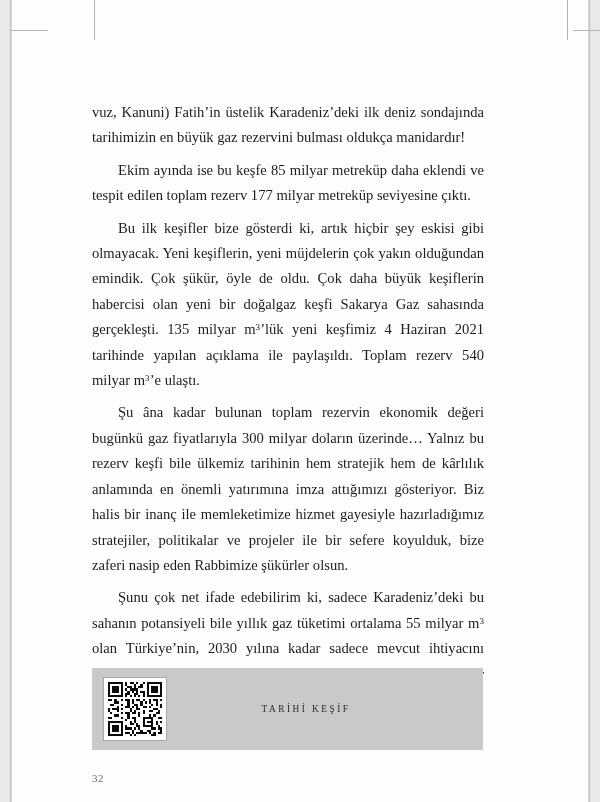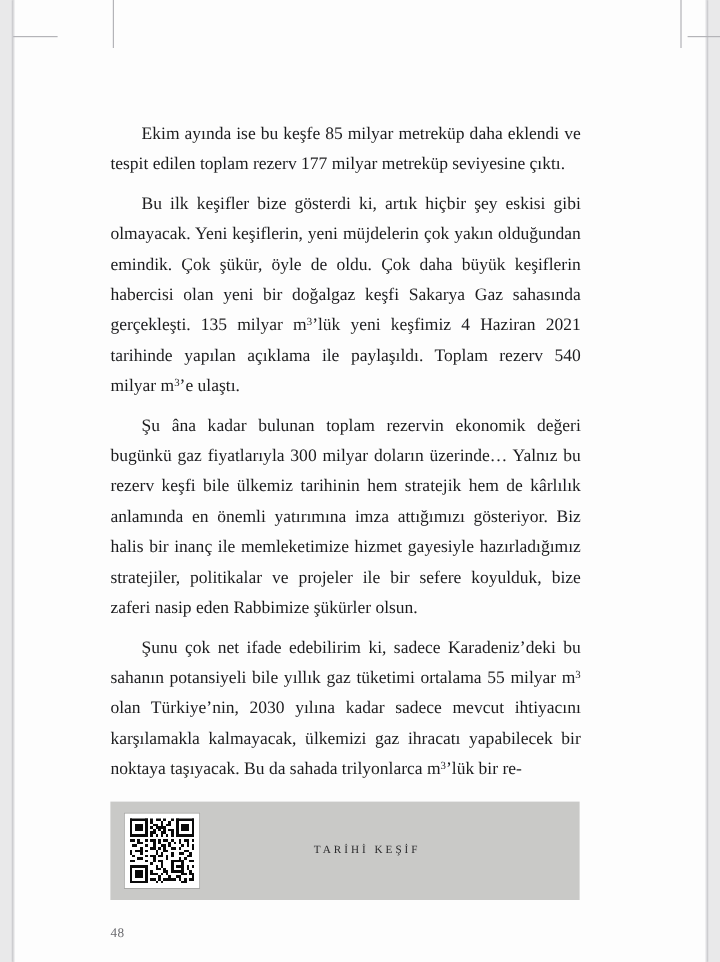--- a/index.html
+++ b/index.html
@@ -123,20 +123,21 @@
   <div class="page-inner-left"></div>
   <div class="page-inner-right"></div>
 </div>
 
 <div class="crop crop-tl-v"></div>
 <div class="crop crop-tl-h"></div>
 <div class="crop crop-tr-v"></div>
 <div class="crop crop-tr-h"></div>
 
 <div class="text-column">
+  <p class="para no-indent">vuz, Kanuni) Fatih’in üstelik Karadeniz’deki ilk deniz sondajında tarihimizin en büyük gaz rezervini bulması oldukça manidardır!</p>
   <p class="para">Ekim ayında ise bu keşfe 85 milyar metreküp daha eklendi ve tespit edilen toplam rezerv 177 milyar metreküp seviyesine çıktı.</p>
   <p class="para">Bu ilk keşifler bize gösterdi ki, artık hiçbir şey eskisi gibi olmayacak. Yeni keşiflerin, yeni müjdelerin çok yakın olduğundan emindik. Çok şükür, öyle de oldu. Çok daha büyük keşiflerin habercisi olan yeni bir doğalgaz keşfi Sakarya Gaz sahasında gerçekleşti. 135 milyar m<sup>3</sup>’lük yeni keşfimiz 4 Haziran 2021 tarihinde yapılan açıklama ile paylaşıldı. Toplam rezerv 540 milyar m<sup>3</sup>’e ulaştı.</p>
   <p class="para">Şu âna kadar bulunan toplam rezervin ekonomik değeri bugünkü gaz fiyatlarıyla 300 milyar doların üzerinde… Yalnız bu rezerv keşfi bile ülkemiz tarihinin hem stratejik hem de kârlılık anlamında en önemli yatırımına imza attığımızı gösteriyor. Biz halis bir inanç ile memleketimize hizmet gayesiyle hazırladığımız stratejiler, politikalar ve projeler ile bir sefere koyulduk, bize zaferi nasip eden Rabbimize şükürler olsun.</p>
   <p class="para">Şunu çok net ifade edebilirim ki, sadece Karadeniz’deki bu sahanın potansiyeli bile yıllık gaz tüketimi ortalama 55 milyar m<sup>3</sup> olan Türkiye’nin, 2030 yılına kadar sadece mevcut ihtiyacını karşılamakla kalmayacak, ülkemizi gaz ihracatı yapabilecek bir noktaya taşıyacak. Bu da sahada trilyonlarca m<sup>3</sup>’lük bir re-</p>
 </div>
 
 <div class="footer-plate">
   <div class="qr-frame">
     <svg width="54" height="54" viewBox="0 0 25 25" shape-rendering="crispEdges">
       <rect width="25" height="25" fill="#ffffff"></rect>
@@ -266,13 +267,13 @@
           <rect x="23" y="23" width="2" height="1"></rect>
         <rect x="17" y="20" width="1" height="1"></rect>
           <rect x="20" y="24" width="2" height="1"></rect>
         <rect x="24" y="21" width="1" height="2"></rect>
       </g>
     </svg>
   </div>
   <div class="footer-caption">TARİHİ KEŞİF</div>
 </div>
 
-<div class="page-number">48</div>
+<div class="page-number">32</div>
 
 </body></html>

